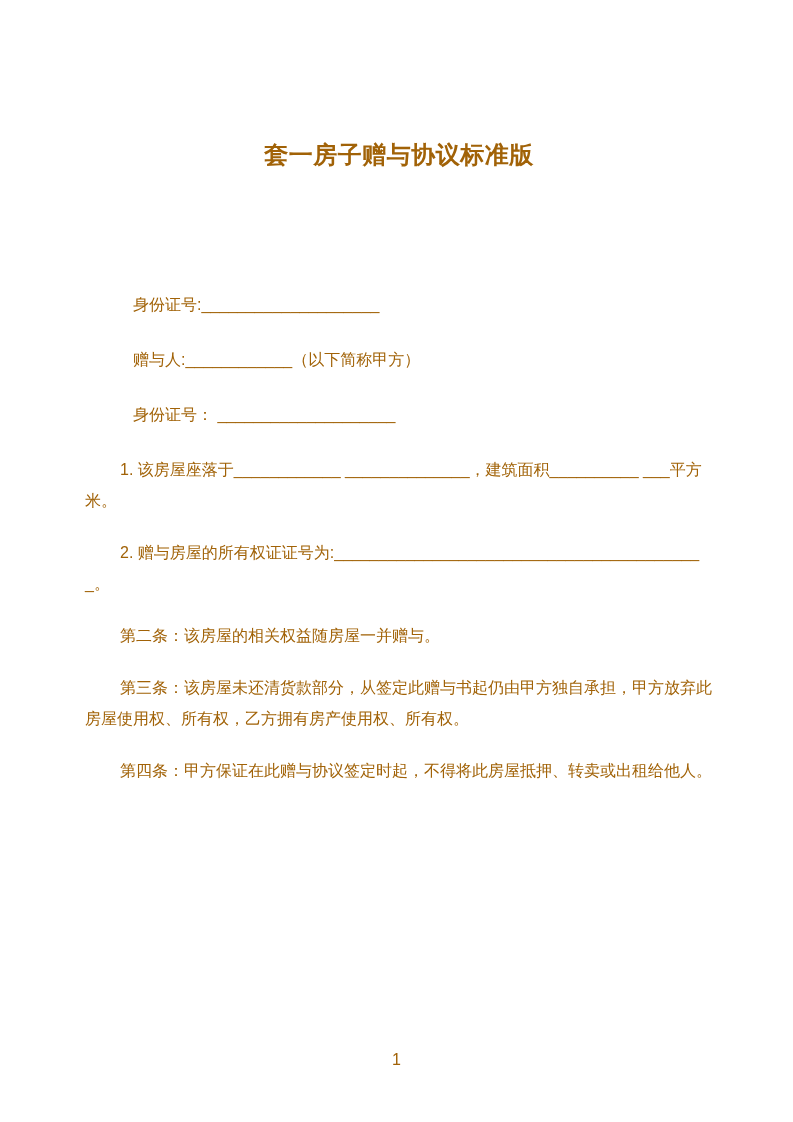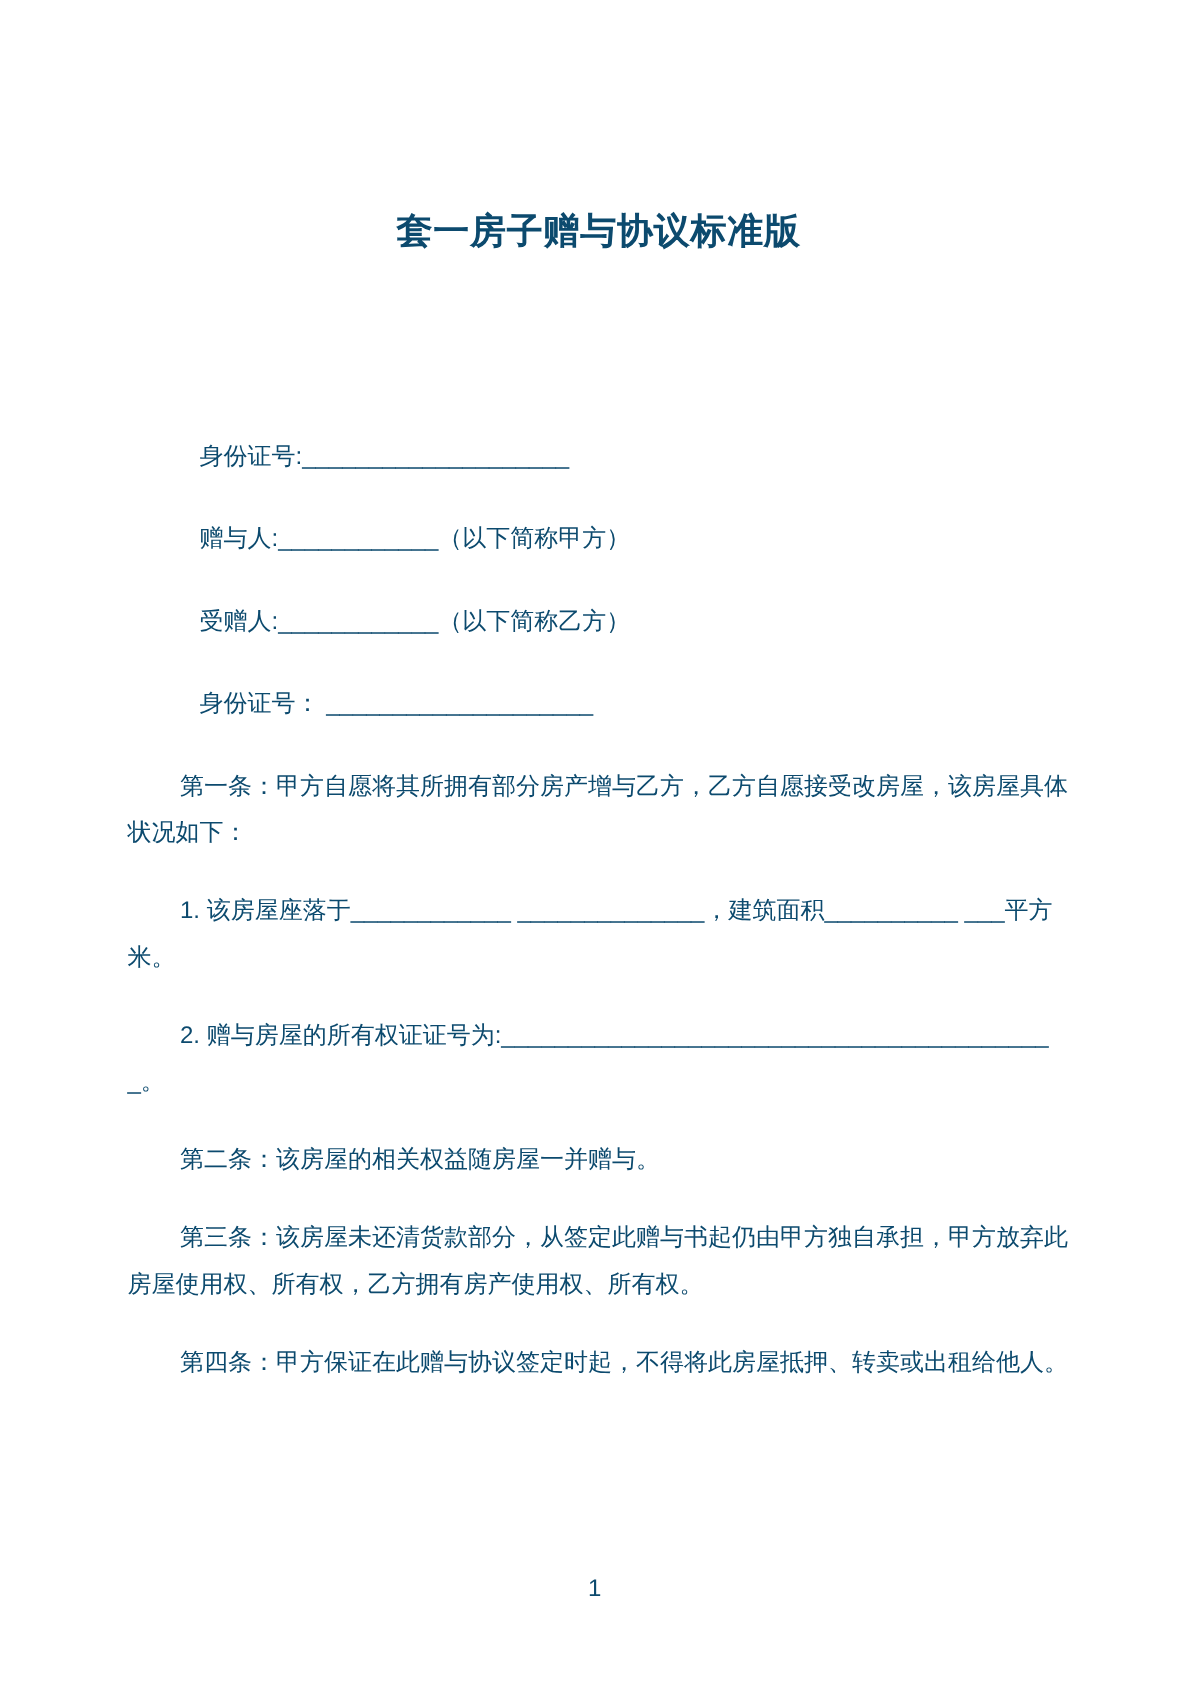--- a/index.html
+++ b/index.html
@@ -6,21 +6,21 @@
     margin: 0;
     padding: 0;
     background: #ffffff;
   }
   .page {
     position: relative;
     width: 793px;
     height: 1122px;
     box-sizing: border-box;
     background: #ffffff;
-    color: #0c4a6e;
+    color: #a16207;
     font-family: "Liberation Sans", "DejaVu Sans", sans-serif;
     font-size: 16px;
     padding: 142px 80px 0 85px;
     overflow: hidden;
   }
   .doc-title {
     margin: 0 0 121px 0;
     font-size: 24px;
     font-weight: bold;
     text-align: center;
@@ -56,27 +56,25 @@
 
 <div class="page">
 
   <h1 class="doc-title">套一房子赠与协议标准版</h1>
 
   <div>
     <p class="fill-line"><span>身份证号:</span><span class="blank">____________________</span><span></span></p>
 
     <p class="fill-line"><span>赠与人:</span><span class="blank">____________</span><span>（以下简称甲方）</span></p>
 
-    <p class="fill-line"><span>受赠人:</span><span class="blank">____________</span><span>（以下简称乙方）</span></p>
 
     <p class="fill-line"><span>身份证号： </span><span class="blank">____________________</span><span></span></p>
   </div>
 
 
-  <p class="para indent-2">第一条：甲方自愿将其所拥有部分房产增与乙方，乙方自愿接受改房屋，该房屋具体状况如下：</p>
 
   <p class="para indent-2">1. 该房屋座落于____________ ______________，建筑面积__________ ___平方米。</p>
 
   <p class="para indent-2">2. 赠与房屋的所有权证证号为:__________________________________________。</p>
 
   <p class="para indent-2">第二条：该房屋的相关权益随房屋一并赠与。</p>
 
   <p class="para indent-2">第三条：该房屋未还清货款部分，从签定此赠与书起仍由甲方独自承担，甲方放弃此房屋使用权、所有权，乙方拥有房产使用权、所有权。</p>
 
   <p class="para indent-2">第四条：甲方保证在此赠与协议签定时起，不得将此房屋抵押、转卖或出租给他人。</p>

